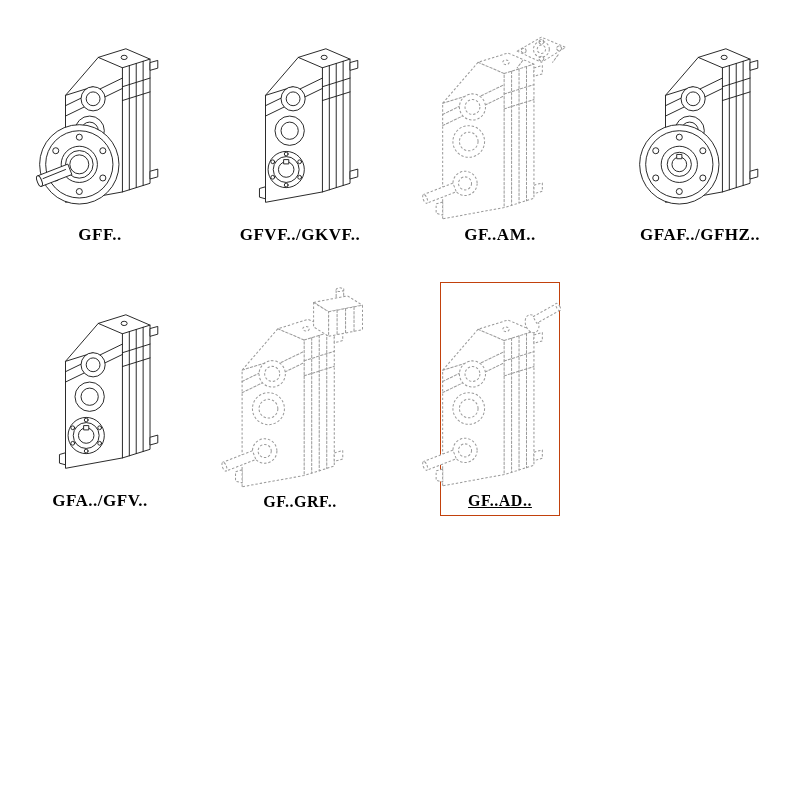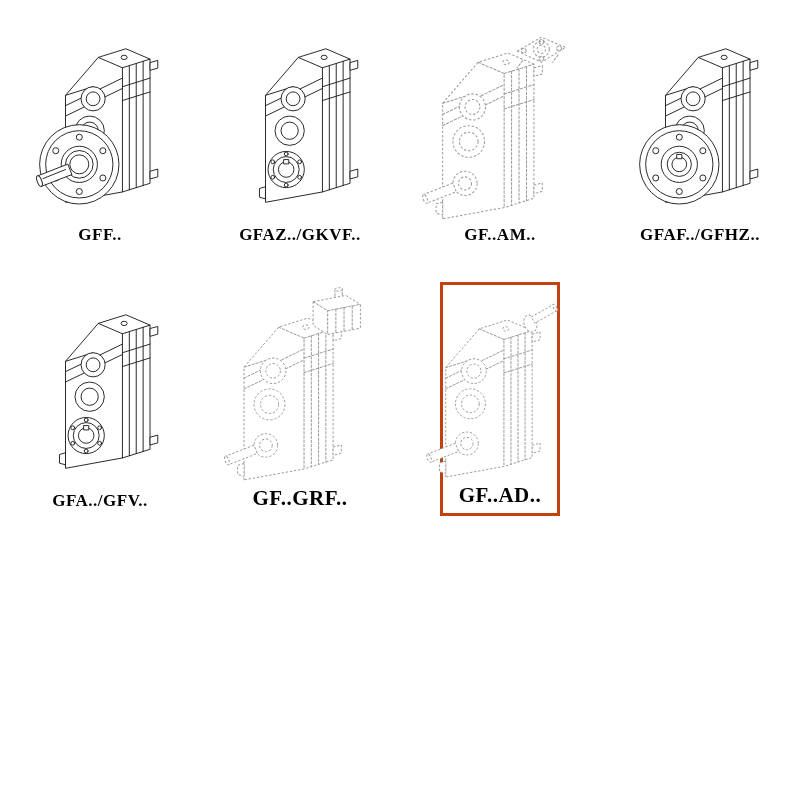--- a/index.html
+++ b/index.html
@@ -17,22 +17,22 @@
     display:flex; flex-direction:column;
     align-items:center; justify-content:flex-end;
     padding-bottom:5px; box-sizing:border-box;
   }
   .cell svg { display:block; }
   .caption {
     margin:2px 0 0 0;
     font-weight:bold; font-size:17px; letter-spacing:.5px;
     color:#000; white-space:nowrap;
   }
-  .cap-lg { font-size:21px; }
-  .boxed { border:3px solid #c2410c; }
+  .cap-lg { font-size:16px; }
+  .boxed { border:1px solid #c2410c;text-decoration:underline; }
   
   .solid { color:#1f1f1f; }
   .ghost { color:#9a9a9a; stroke-dasharray:2.6 2; }
   .f  { fill:#ffffff; stroke:currentColor; stroke-width:1.1; stroke-linejoin:round; }
   .nf { fill:none;    stroke:currentColor; stroke-width:1.1; stroke-linejoin:round; stroke-linecap:round; }
   .defs-svg { position:absolute; width:0; height:0; overflow:hidden; }
 </style>
 </head>
 <body>
 
@@ -165,21 +165,21 @@
     <figcaption class="caption">GFF..</figcaption>
   </figure>
 
   <figure class="cell">
     <svg role="img" width="200" height="218" viewBox="0 0 200 240" aria-label="gearbox-hollow-shaft-drawing">
       <g class="solid" transform="translate(16,2)">
         <use href="#sym-housing"></use>
           <use href="#sym-bore"></use>
       </g>
     </svg>
-    <figcaption class="caption">GFAZ../GKVF..</figcaption>
+    <figcaption class="caption">GFVF../GKVF..</figcaption>
   </figure>
 
 
 
 
 
   <figure class="cell">
     <svg role="img" width="200" height="218" viewBox="0 0 200 240" aria-label="gearbox-iec-adapter-flange-drawing">
       <g class="ghost" transform="translate(-14,4) scale(1.08)">
         <use href="#sym-housing"></use>

